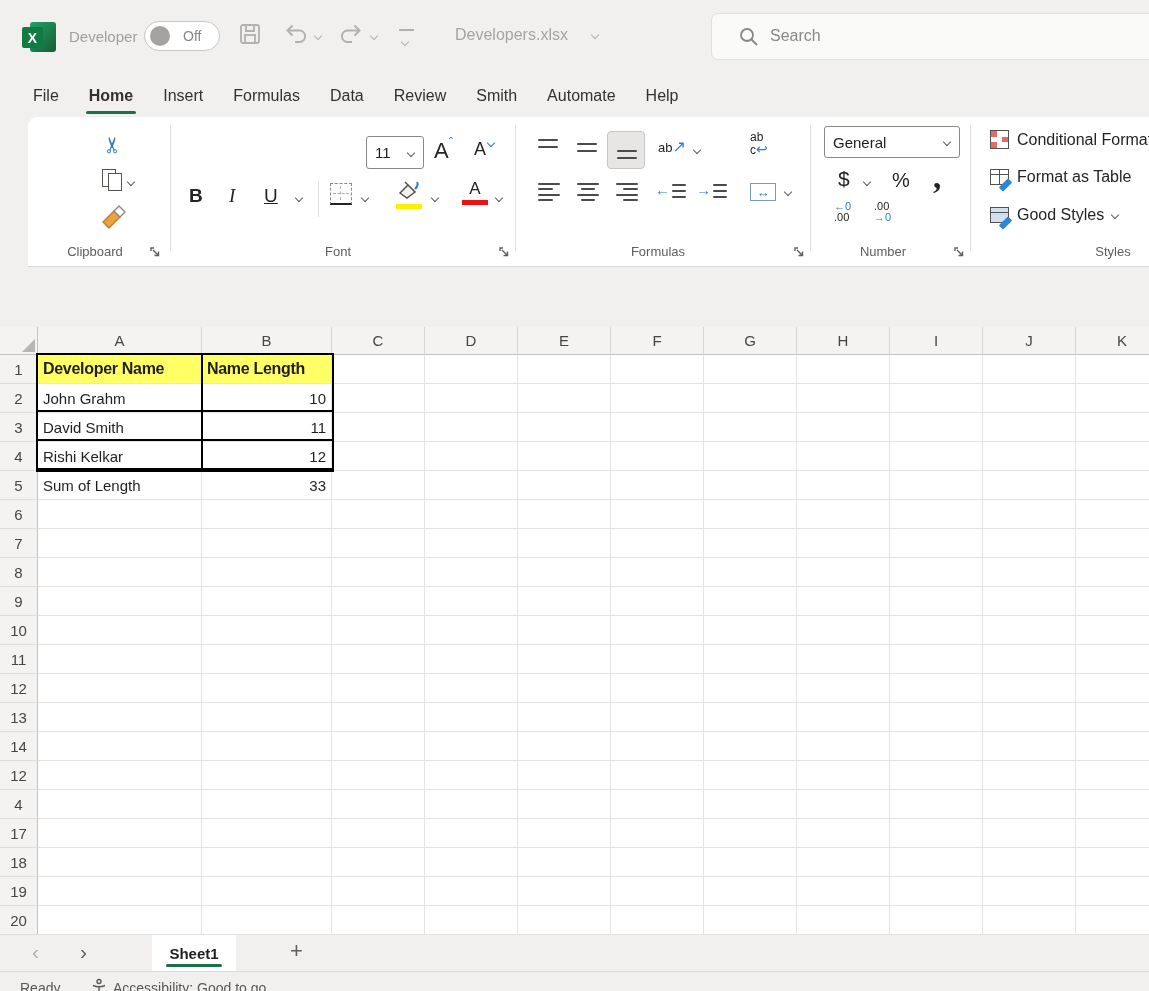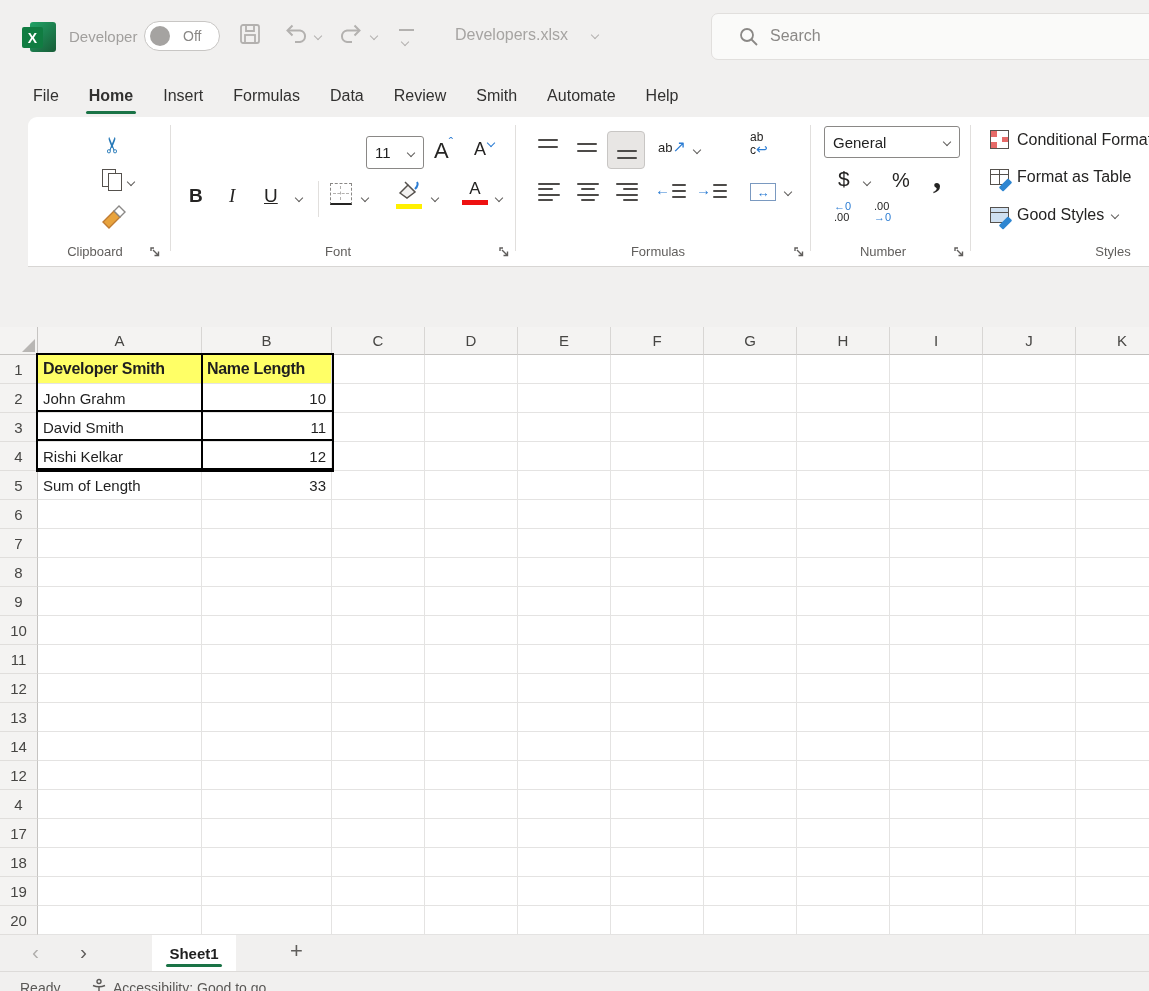--- a/index.html
+++ b/index.html
@@ -345,21 +345,21 @@
         <div class="row-h" style="top: 376px; height: 29px;">13</div>
         <div class="row-h" style="top: 405px; height: 29px;">14</div>
         <div class="row-h" style="top: 434px; height: 29px;">12</div>
         <div class="row-h" style="top: 463px; height: 29px;">4</div>
         <div class="row-h" style="top: 492px; height: 29px;">17</div>
         <div class="row-h" style="top: 521px; height: 29px; text-align: right;">18</div>
         <div class="row-h" style="top: 550px; height: 29px;">19</div>
         <div class="row-h" style="top: 579px; height: 29px;">20</div>
       </div>
     <div id="cells-layer">
-        <div class="cell bold" style="left: 38px; top: 28px; width: 164px; height: 29px; background: rgb(255, 255, 102);">Developer Smith</div>
+        <div class="cell bold" style="left: 38px; top: 28px; width: 164px; height: 29px; background: rgb(255, 255, 102);">Developer Name</div>
         <div class="cell bold" style="left: 202px; top: 28px; width: 130px; height: 29px; background: rgb(255, 255, 102);">Name Length</div>
         <div class="cell" style="left: 332px; top: 28px; width: 93px; height: 29px;"></div>
         <div class="cell" style="left: 425px; top: 28px; width: 93px; height: 29px;"></div>
         <div class="cell" style="left: 518px; top: 28px; width: 93px; height: 29px;"></div>
         <div class="cell" style="left: 611px; top: 28px; width: 93px; height: 29px;"></div>
         <div class="cell" style="left: 704px; top: 28px; width: 93px; height: 29px;"></div>
         <div class="cell" style="left: 797px; top: 28px; width: 93px; height: 29px;"></div>
         <div class="cell" style="left: 890px; top: 28px; width: 93px; height: 29px;"></div>
         <div class="cell" style="left: 983px; top: 28px; width: 93px; height: 29px;"></div>
         <div class="cell" style="left: 1076px; top: 28px; width: 93px; height: 29px;"></div>

